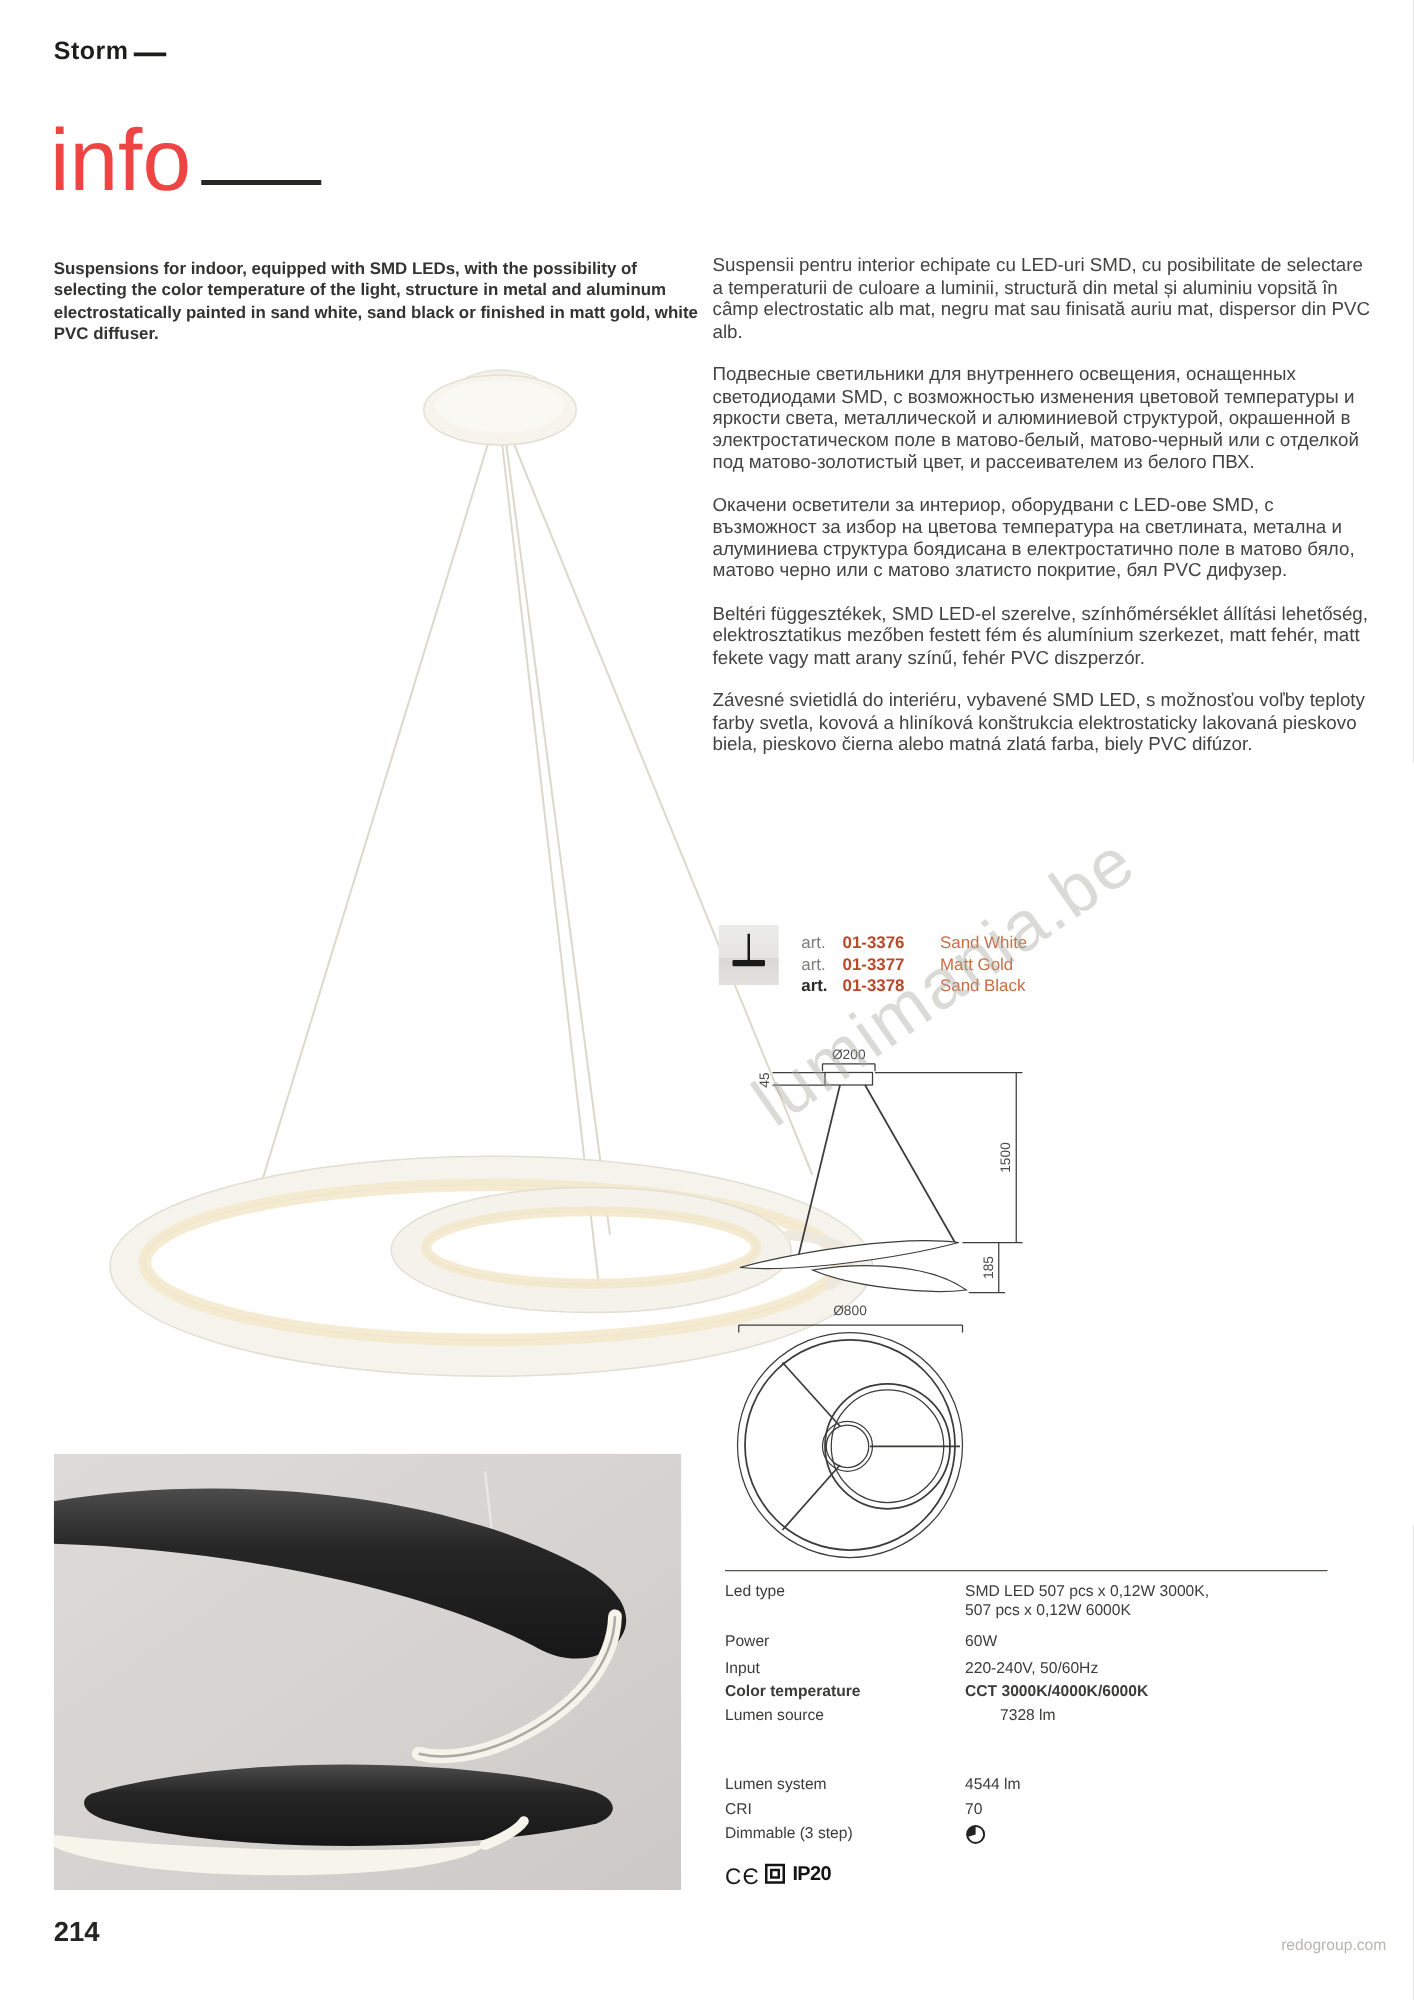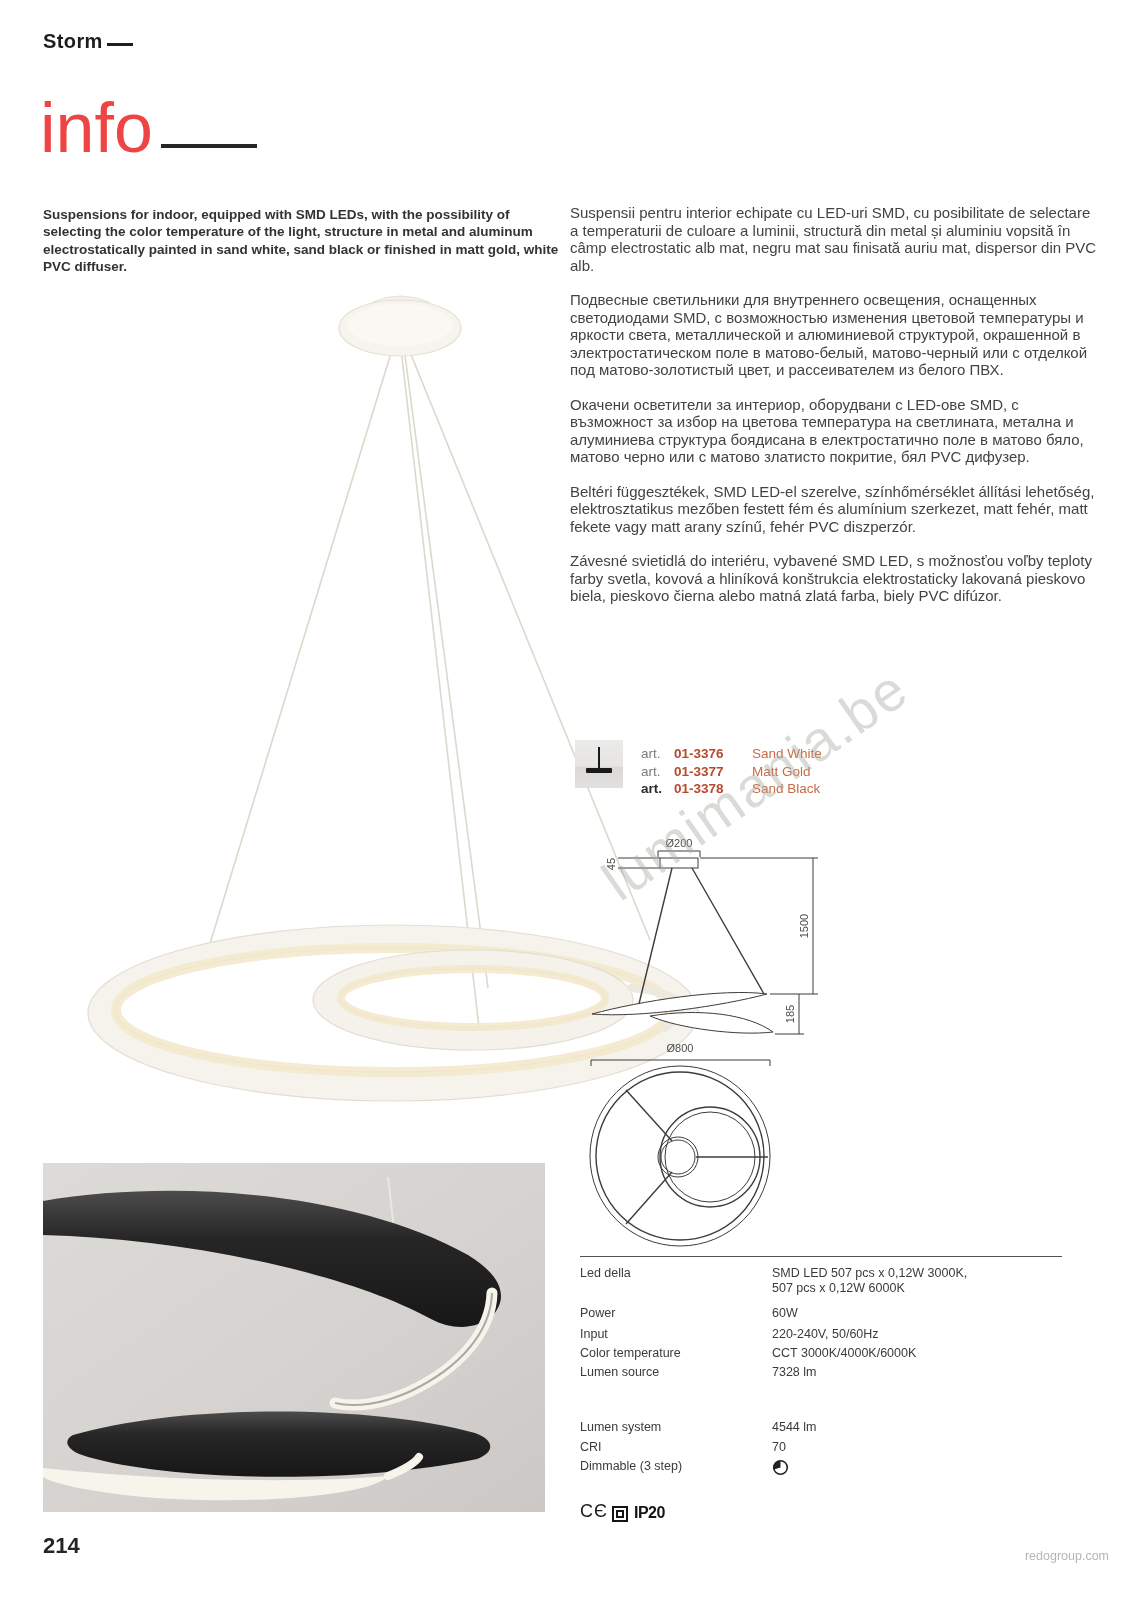--- a/index.html
+++ b/index.html
@@ -33,25 +33,25 @@
   .tech text{font-family:"Liberation Sans",sans-serif;font-size:11px;fill:#4c4c4b;}
   
   .specs{position:absolute;left:580px;top:1256px;width:482px;font-size:12.5px;color:#3b3b3a;}
   .specs .rule{border-top:1px solid #58504c;margin-bottom:9px;}
   .srow{display:grid;grid-template-columns:192px 1fr;line-height:15px;}
   .srow .lab{color:#3b3b3a;}
   .srow .val{color:#3b3b3a;}
   .m-ledtype{margin-bottom:10px;}
   .m-power{margin-bottom:6px;}
   .m-input{margin-bottom:4px;}
-  .m-ct{margin-bottom:4px;}
-  .m-ls{margin-bottom:1px;}
+  .m-ct{margin-bottom:4px;font-weight:bold;}
+  .m-ls{margin-bottom:1px;gap:28px;}
   .m-lsys{margin-bottom:5px;margin-top:40px;}
   .m-cri{margin-bottom:4px;}
-  .certs{margin-top:24px;display:flex;align-items:flex-end;}
+  .certs{margin-top:14px;display:flex;align-items:flex-start;}
   .ce{font-size:18px;color:#1b1b1a;letter-spacing:1px;}
   .sq2{display:inline-block;width:12px;height:12px;border:2px solid #141414;position:relative;margin:0 6px 0 4px;}
   .sq2 span{position:absolute;left:2px;top:2px;width:4px;height:4px;border:2px solid #141414;display:block;}
   .ip{font-size:16px;font-weight:bold;color:#141414;letter-spacing:-.5px;}
   
   .watermark{
     position:absolute;left:555px;top:752px;width:400px;text-align:center;
     font-size:56px;color:rgba(168,166,160,.42);letter-spacing:2px;
     transform:rotate(-35deg);transform-origin:center;z-index:6;pointer-events:none;
   }
@@ -200,21 +200,21 @@
       <line x1="48" y1="52" x2="94" y2="103" stroke-width="1.4"></line>
       <line x1="48" y1="186" x2="94" y2="134" stroke-width="1.4"></line>
       <line x1="118" y1="119" x2="190" y2="119" stroke-width="1.4"></line>
     </g>
     <text x="102" y="14" text-anchor="middle">Ø800</text>
   </svg>
 
   <div class="specs">
     <div class="rule"></div>
     <div class="srow m-ledtype">
-      <span class="lab">Led della</span>
+      <span class="lab">Led type</span>
       <span class="val"><span>SMD LED  507 pcs x 0,12W 3000K,</span><br><span>507 pcs x 0,12W 6000K</span></span>
     </div>
     <div class="srow m-power">
       <span class="lab">Power</span>
         <span class="val">60W</span>
     </div>
     <div class="srow m-input">
       <span class="lab">Input</span>
         <span class="val">220-240V, 50/60Hz</span>
     </div>

